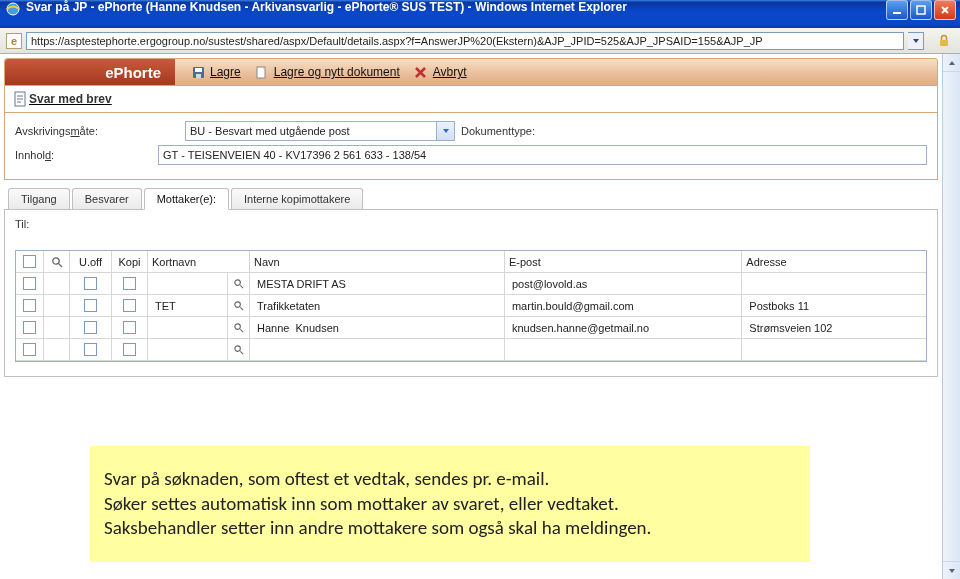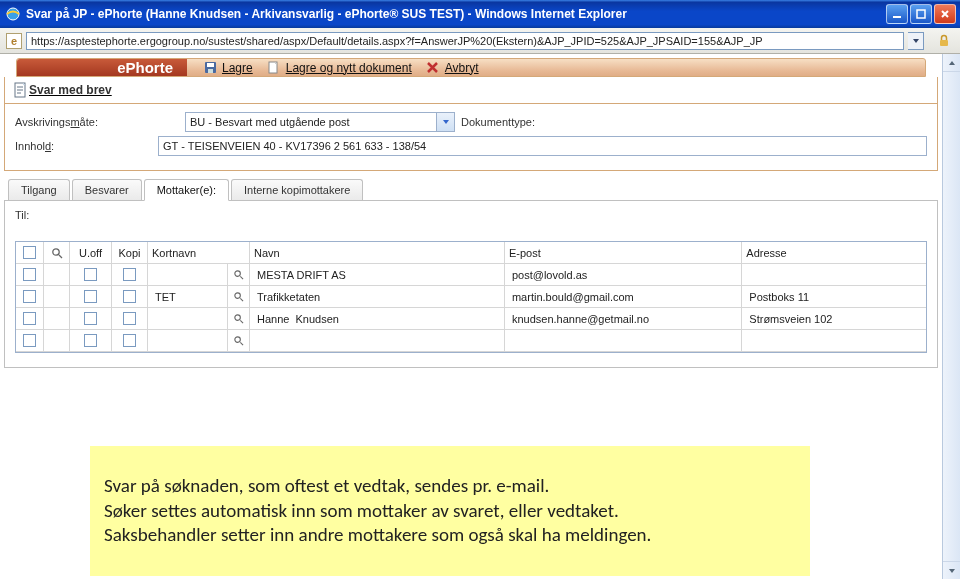--- a/index.html
+++ b/index.html
@@ -10,21 +10,21 @@
     width: 960px;
     height: 579px;
     overflow: hidden;
     position: relative;
   }
 
   
   .titlebar {
     height: 28px;
     background: linear-gradient(to bottom, #3a81e6 0%, #0a36a0 8%, #0a46c8 40%, #0a46c8 88%, #083a9c 100%);
-    display: flex; align-items: center;
+    display: flex; 
     padding: 0 4px;
     color: #fff; font-weight: bold; font-size: 12px;
   }
   .titlebar .ie-icon { width: 18px; height: 18px; margin-right: 4px; display:flex;align-items:center;justify-content:center; }
   .titlebar .title-text { flex: 1; white-space: nowrap; overflow:hidden; }
   .win-btns { display:flex; gap:2px; margin-left:auto; }
   .win-btn {
     width: 22px; height: 20px; border-radius: 3px;
     display:flex; align-items:center; justify-content:center;
     font-weight:bold; color:#fff; font-size:12px;
@@ -67,25 +67,25 @@
   .right-scroll .up, .right-scroll .down { height:18px;width:100%;display:flex;align-items:center;justify-content:center;color:#456;border-bottom:1px solid #cbd7e8; }
   .right-scroll .down{border-top:1px solid #cbd7e8;border-bottom:none;margin-top:auto;}
   .content {
     flex:1;
     padding: 4px 0 0 0;
     position:relative;
   }
 
   
   .app-header {
-    height: 19px;
+    height: 28px;
     background: linear-gradient(to bottom,#f7dfc4,#e7b894 70%,#e0ad86);
     border:1px solid #d4a878;
     border-radius:3px 3px 0 0;
-    margin: 0 16px;
+    margin: 0 4px;
     display:flex;
   }
   .brand-block {
     width: 170px; height:100%;
     background: linear-gradient(to bottom,#c85a3a,#a43820);
     color:#fff;font-size:15px;font-weight:bold;
     display:flex;align-items:center;justify-content:flex-end;padding-right:14px;
     border-top-left-radius:3px;
   }
   .toolbar { display:flex; align-items:center; gap:14px; padding-left:16px; font-size:12px; color:#111;text-decoration:underline;}
@@ -191,21 +191,21 @@
     border:none;width:100%;height:100%;font-size:11px;padding:0 3px;background:#fff;color:#222;
   }
 
   
   .callout {
     position:absolute;
     left: 90px;
     top: 446px;
     width: 720px;
     background: rgba(255,255,156,0.95);
-    padding: 28px 14px;
+    padding: 21px 14px;
     font-family: Calibri, Arial, sans-serif;
     font-size: 19px;
     line-height: 1.3;
     color:#222;
   }
 
   svg { display:block; }
 </style>
 </head>
 <body>

